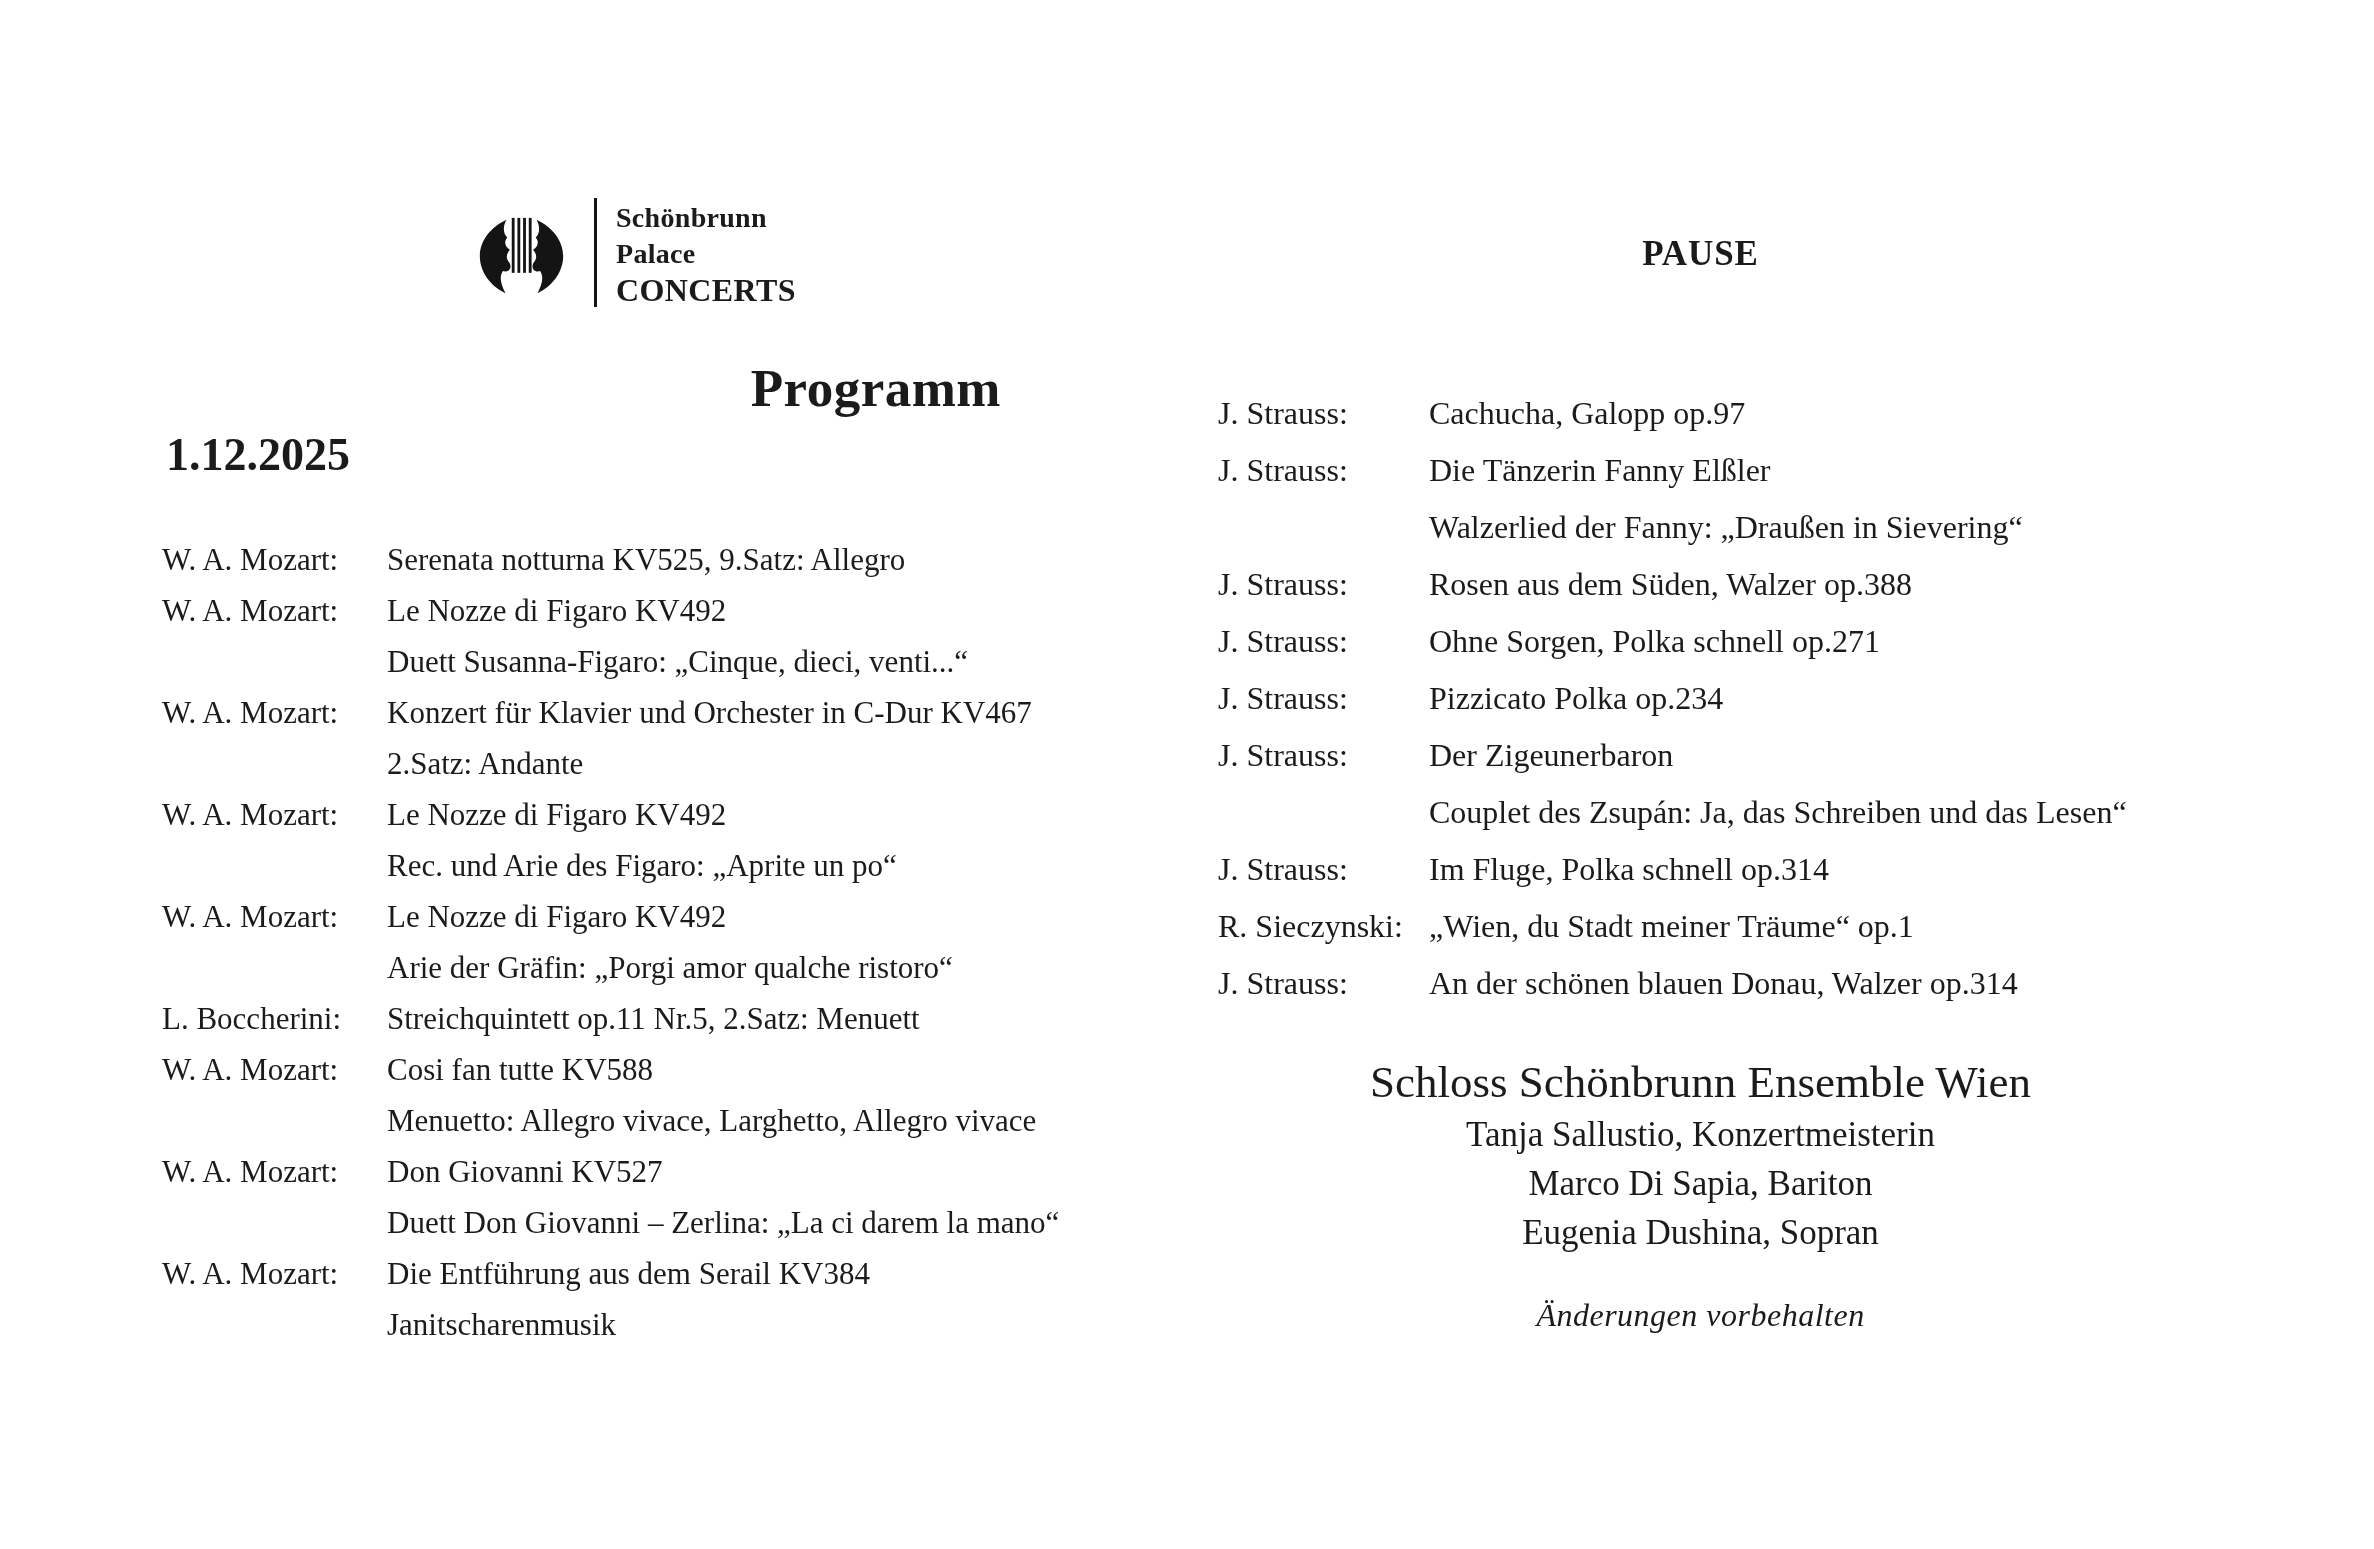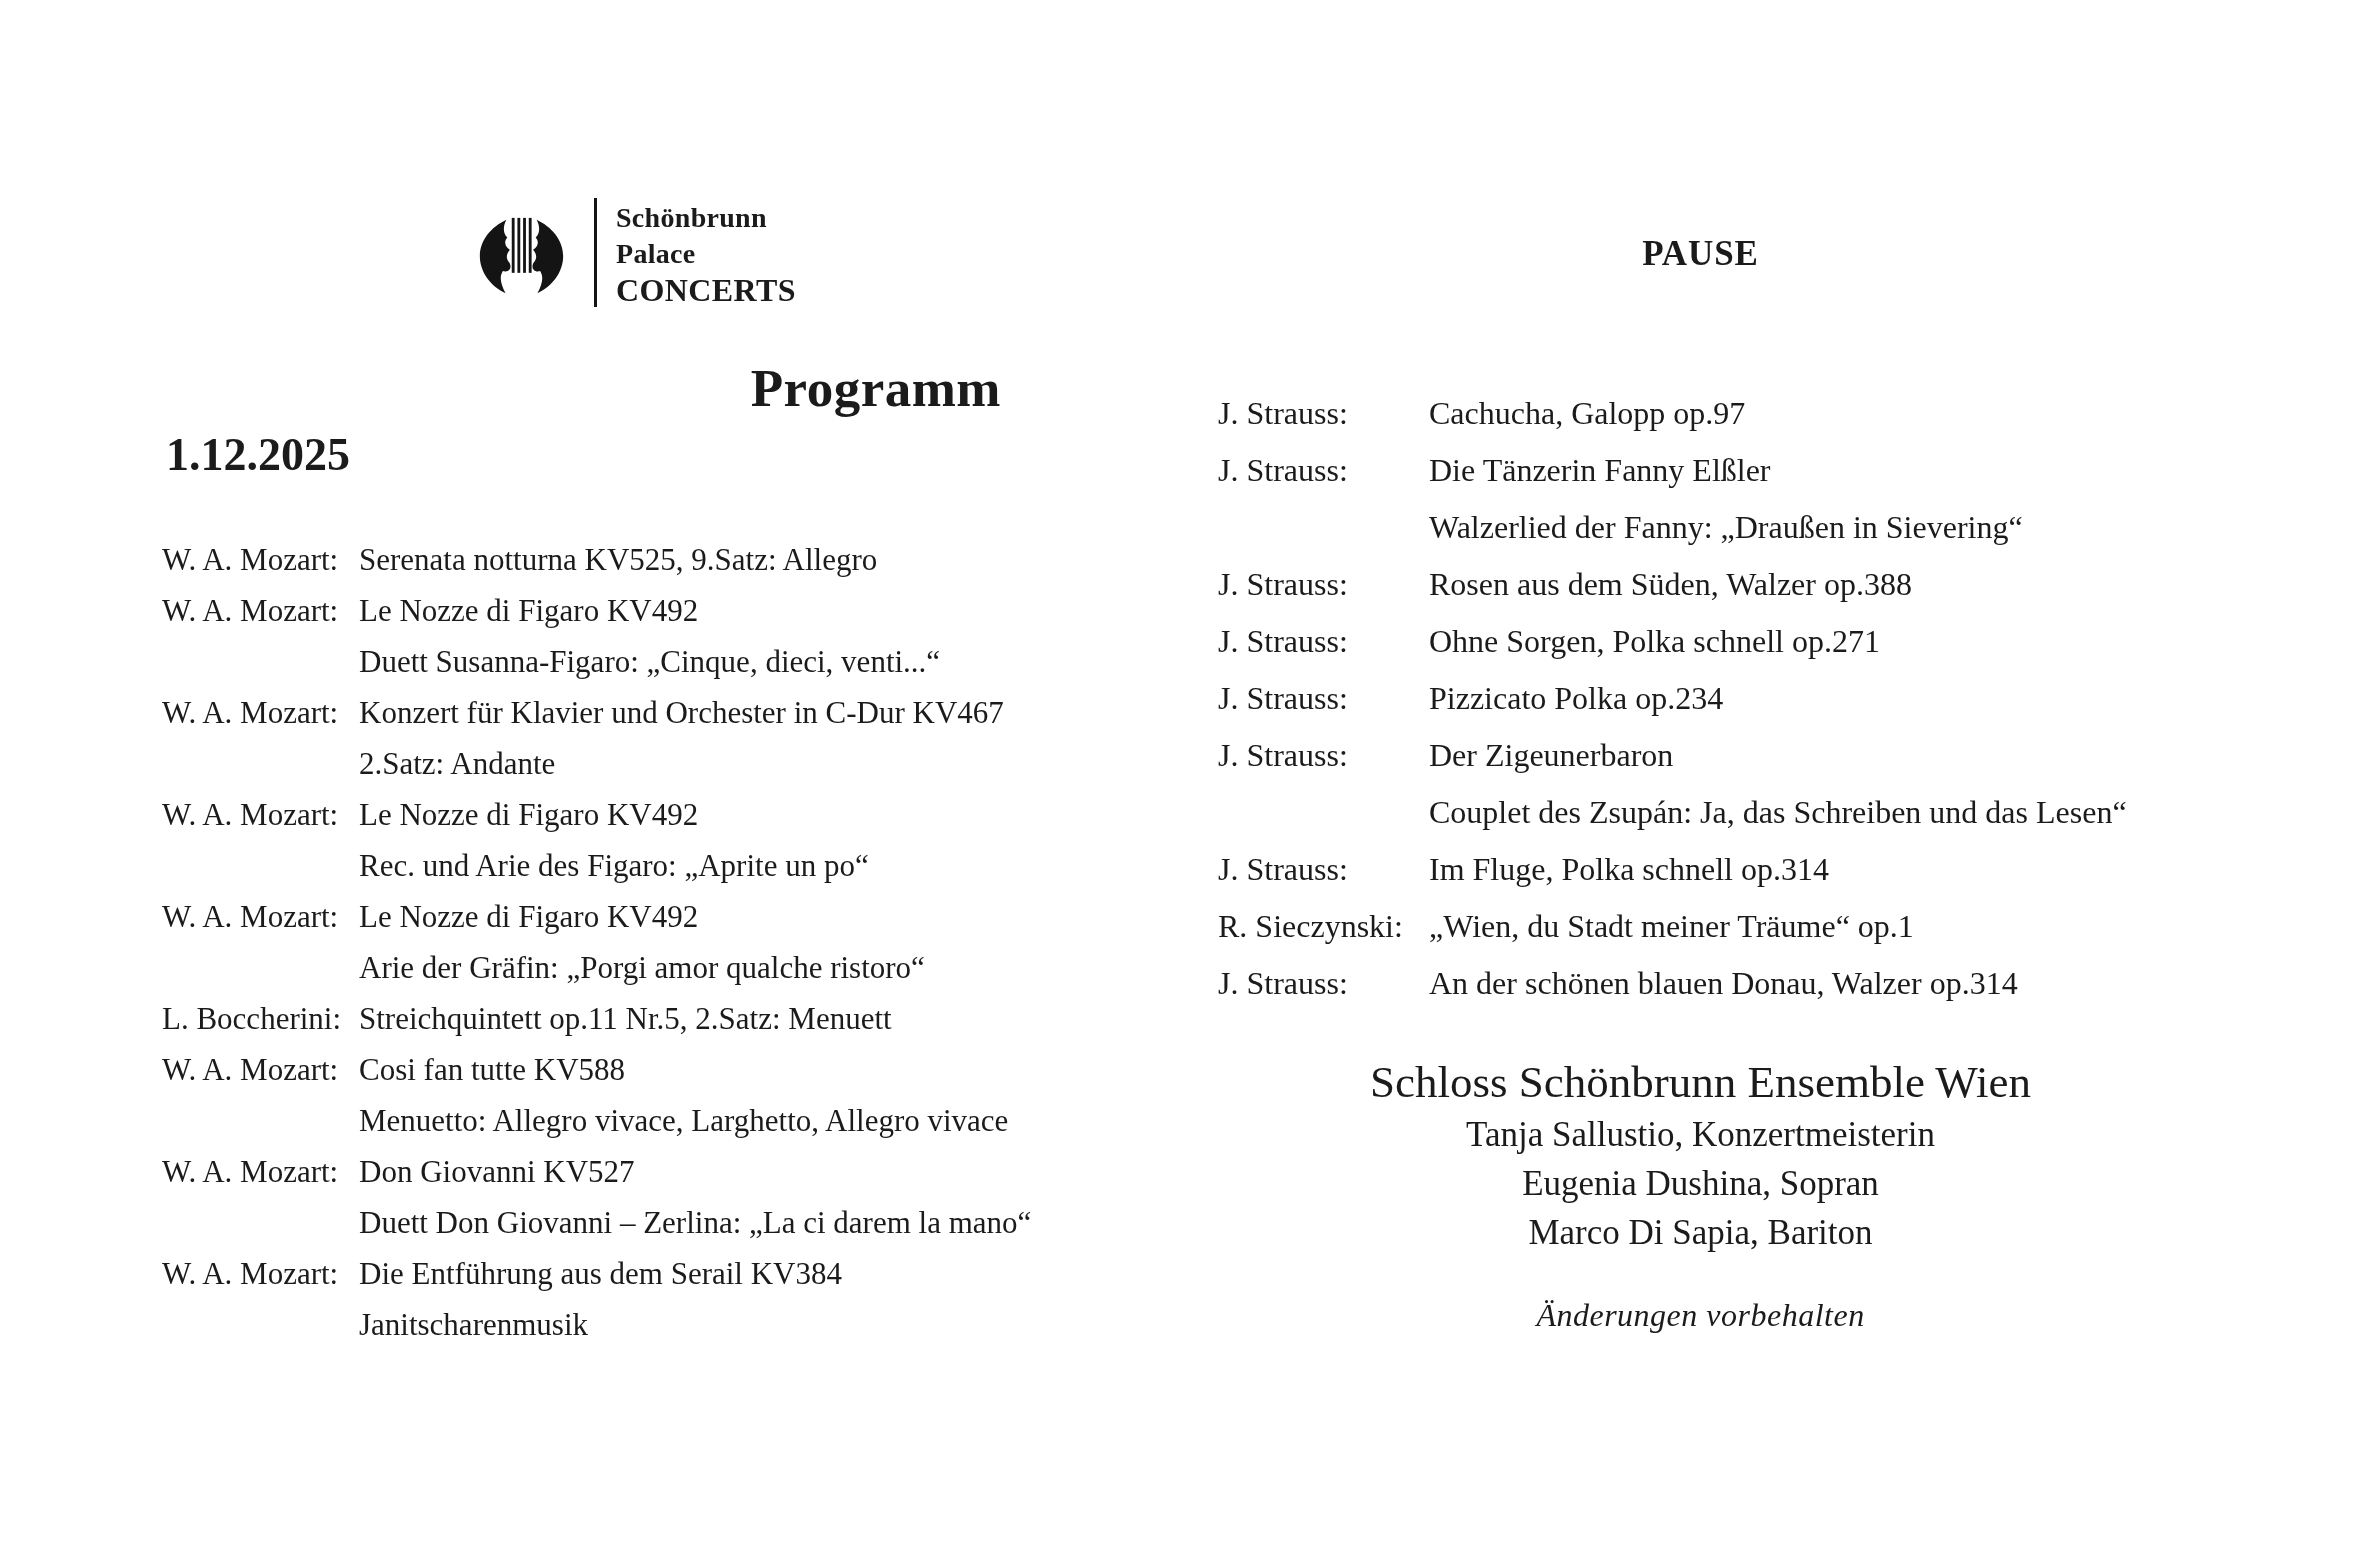--- a/index.html
+++ b/index.html
@@ -18,21 +18,21 @@
   #logo-text .concerts{font-size:32px;letter-spacing:0.4px;}
 
   
   #programm-title{left:162px;top:358px;width:839px;text-align:right;font-size:53px;font-weight:700;letter-spacing:0.5px;}
   #programm-date{left:166px;top:428px;width:839px;text-align:left;font-size:46px;font-weight:700;}
 
   
   .ptable{font-size:31px;}
   .ptable .row{display:grid;align-items:start;white-space:nowrap;}
   #left-table{left:162px;top:542px;width:955px;}
-  #left-table .row{grid-template-columns:197px 1fr;height:51px;}
+  #left-table .row{grid-template-columns:197px 1fr;height:51px;gap:28px;}
   #right-table{left:1218px;top:395px;width:1048px;font-size:32px;}
   #right-table .row{grid-template-columns:211px 1fr;height:57px;}
 
   
   #pause{left:1218px;top:234px;width:965px;text-align:center;font-size:35px;font-weight:700;letter-spacing:0.9px;}
 
   #ensemble{left:1218px;top:1054px;width:965px;text-align:center;font-weight:400;}
   #ensemble .name{font-size:45px;line-height:56px;}
   #ensemble .member{font-size:35px;line-height:49px;}
 
@@ -207,20 +207,20 @@
       <span class="work">An der schönen blauen Donau, Walzer op.314</span>
     </div>
   </div>
 
 <div class="abs" id="ensemble">
   <div class="name">Schloss Schönbrunn Ensemble Wien</div>
   <div>
 
       <div class="member">Tanja Sallustio, Konzertmeisterin</div>
 
+      <div class="member">Marco Di Sapia, Bariton</div>
+
       <div class="member">Eugenia Dushina, Sopran</div>
-
-      <div class="member">Marco Di Sapia, Bariton</div>
     </div>
 </div>
 
 <div class="abs" id="note">Änderungen vorbehalten</div>
 
 
 </body></html>

